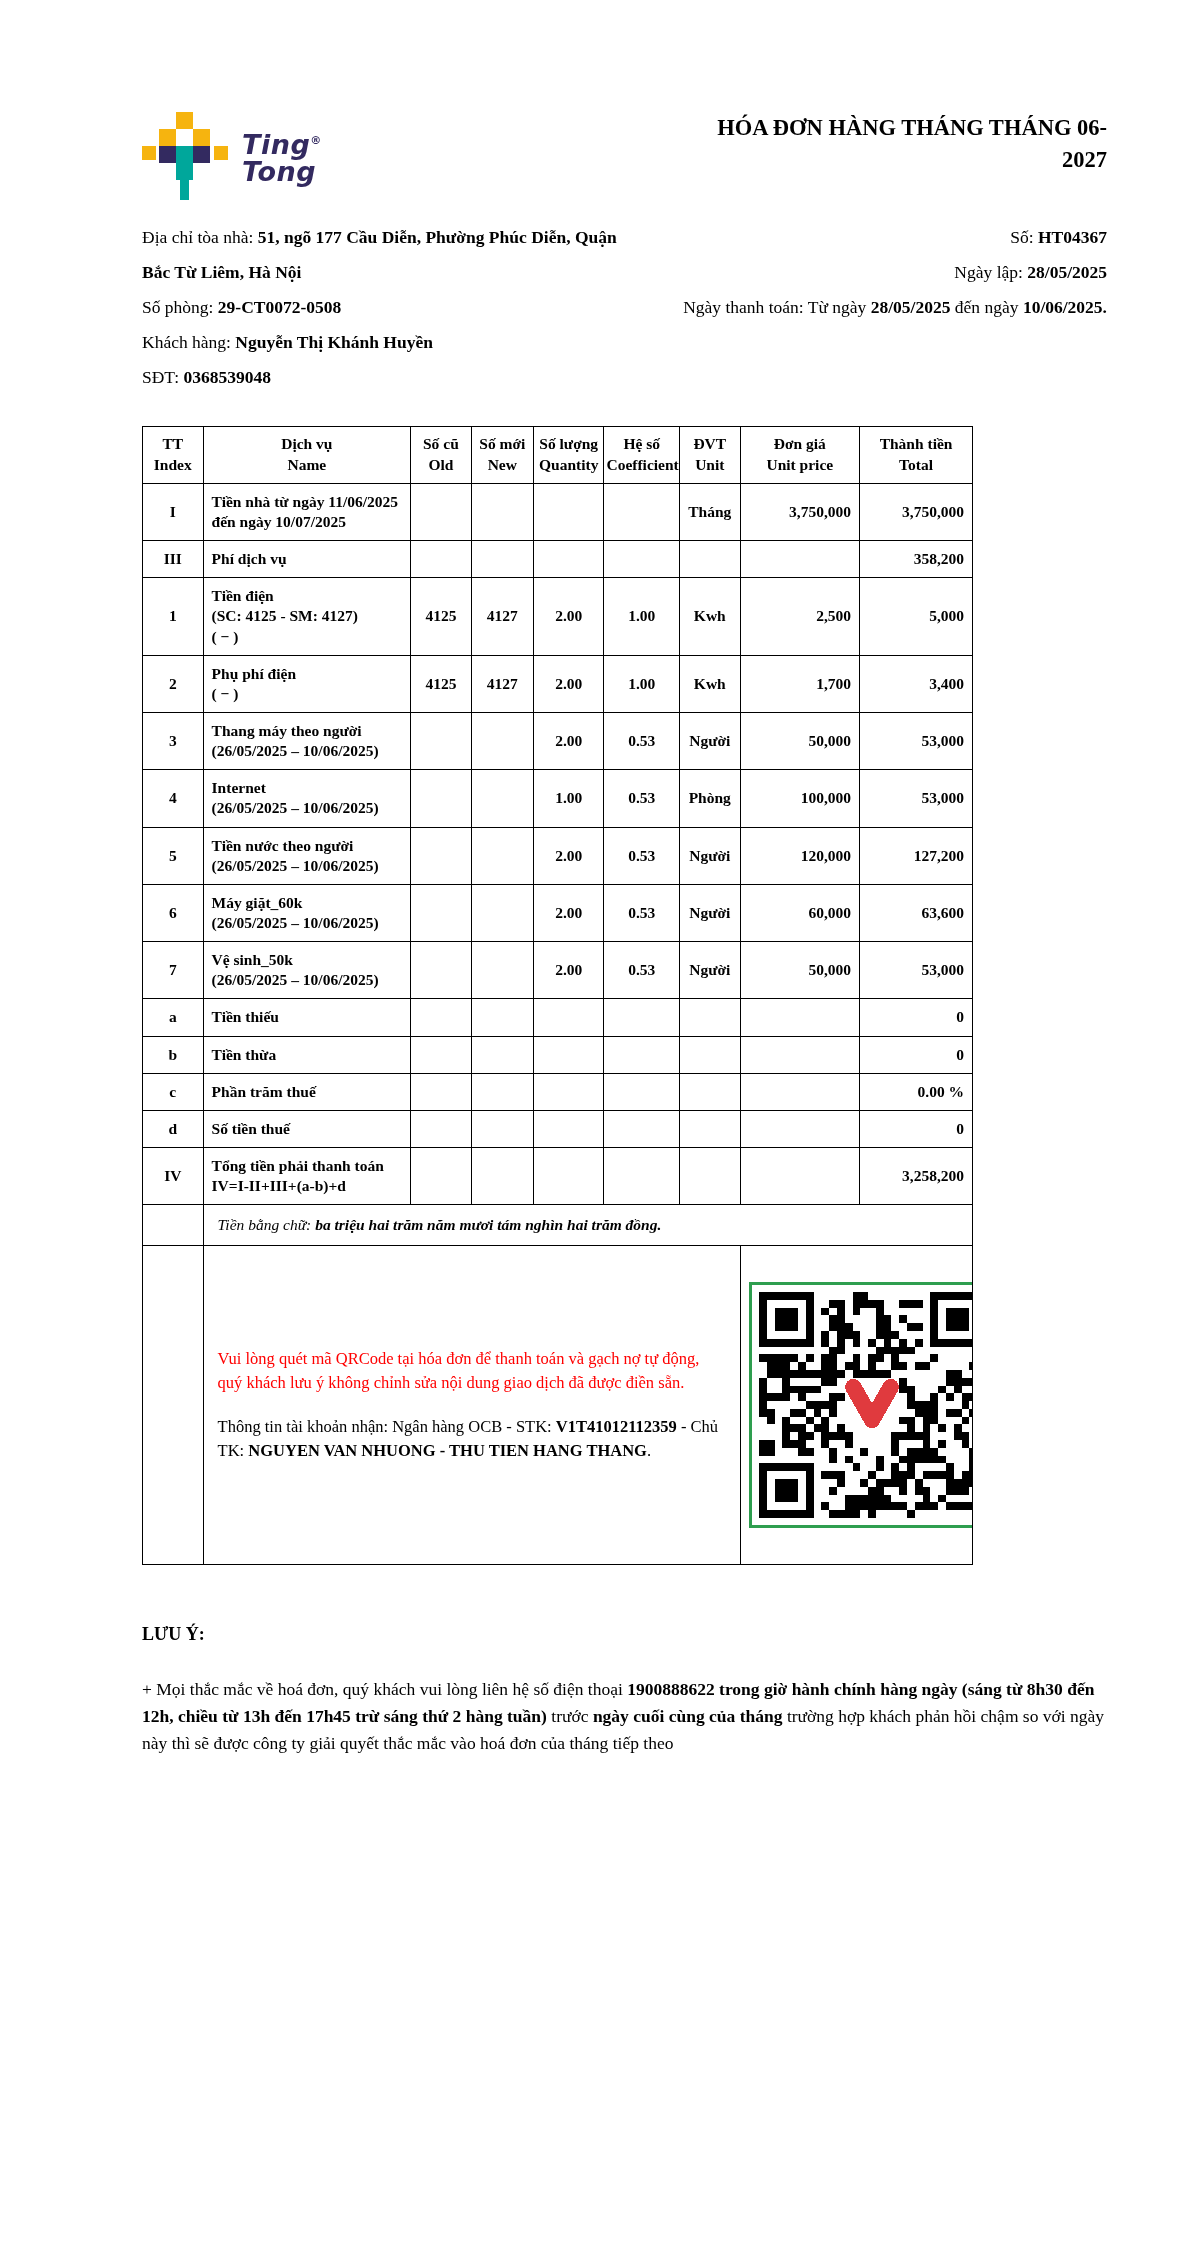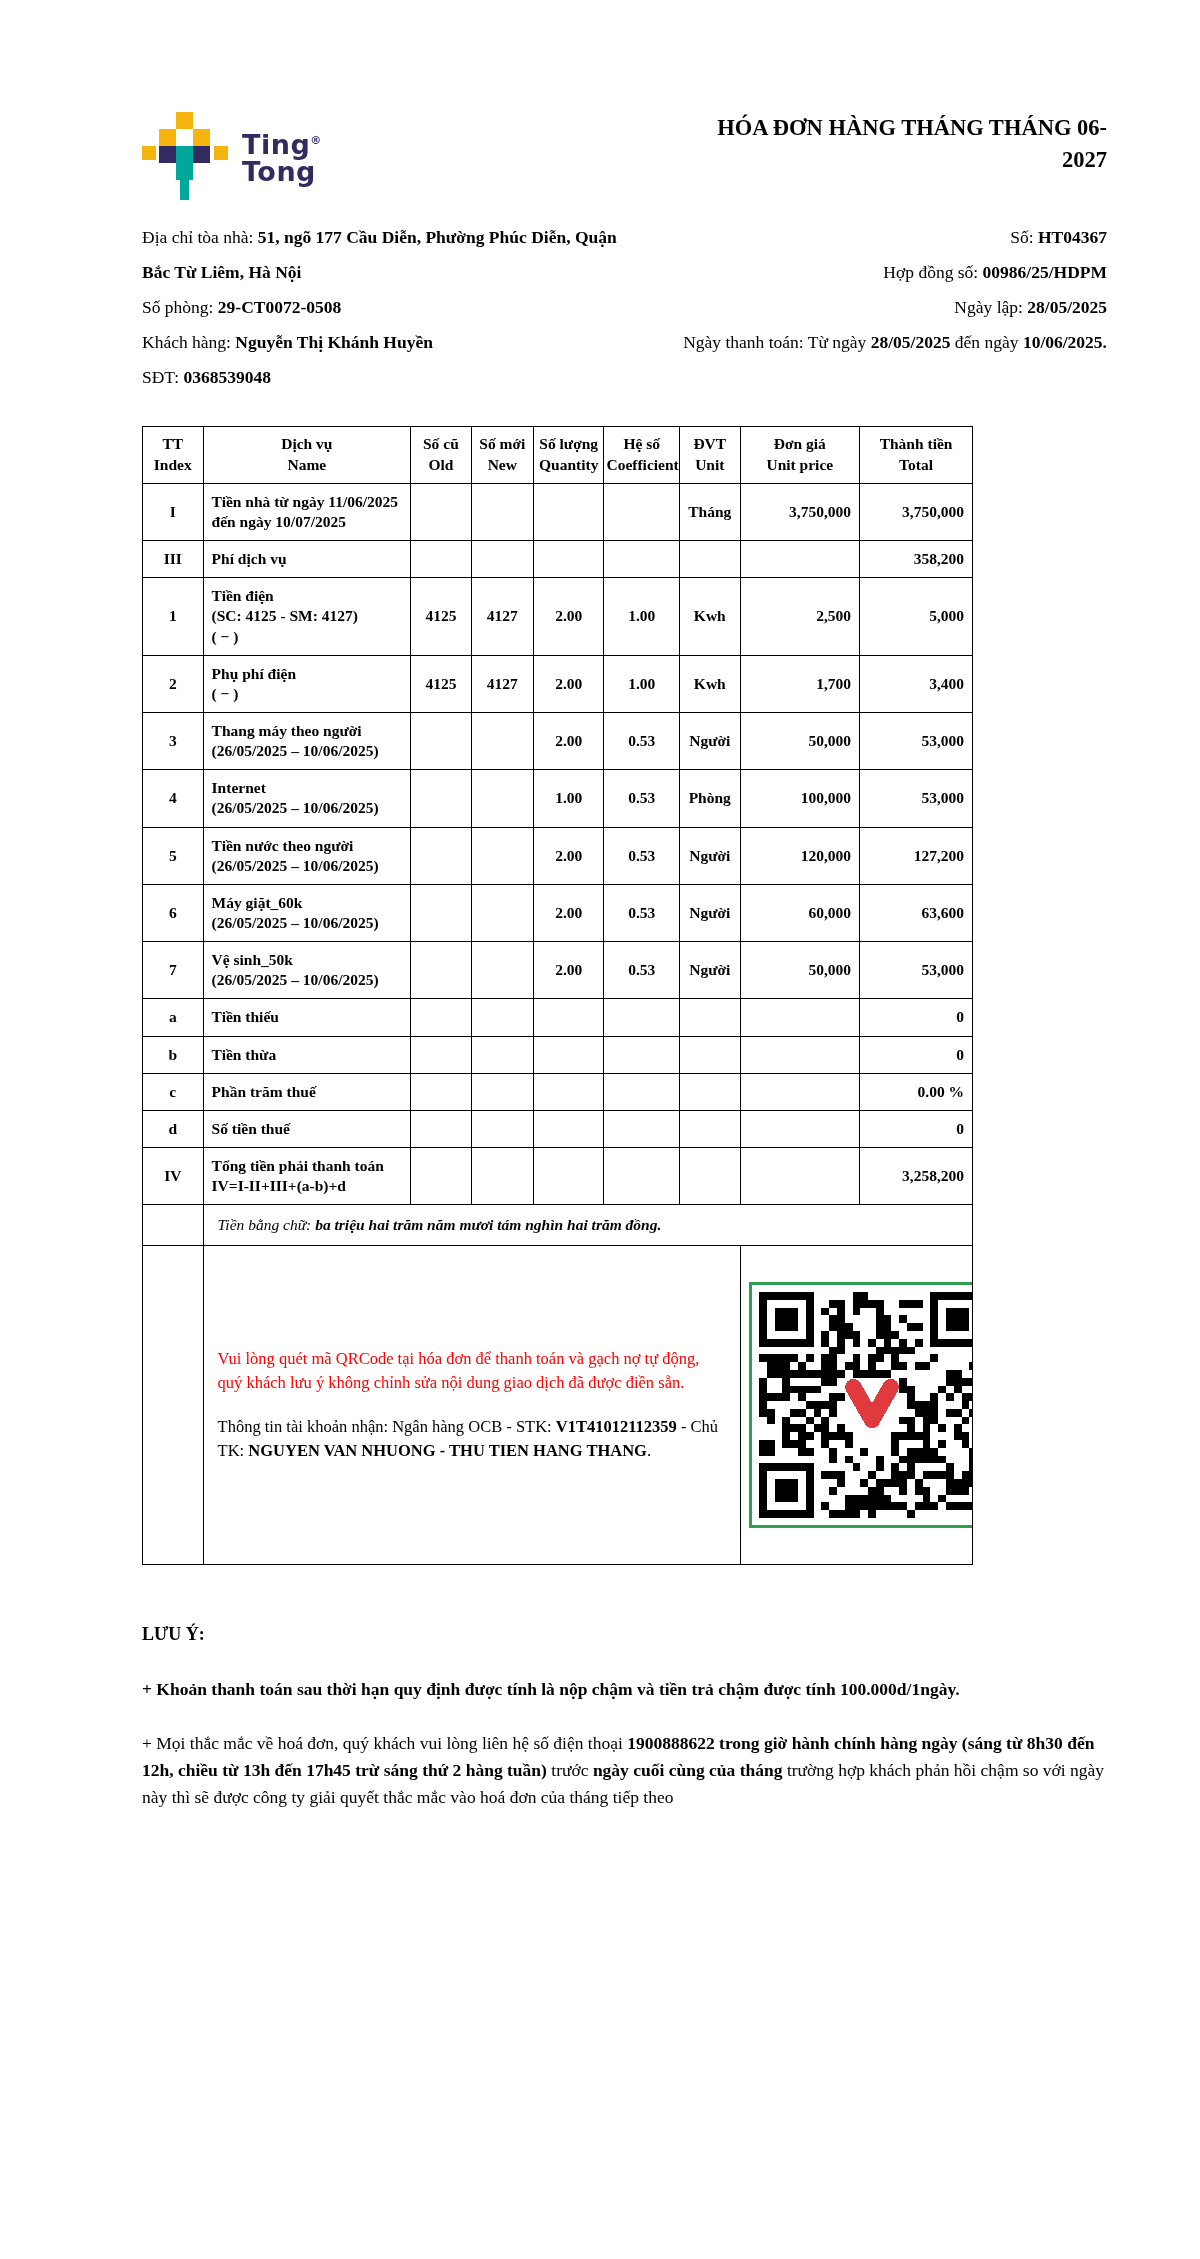--- a/index.html
+++ b/index.html
@@ -3,21 +3,21 @@
 <meta charset="utf-8">
 <style>
   html,body{margin:0;padding:0;background:#ffffff;}
   .page{
     position:relative;width:1200px;height:2259px;margin:0 auto;background:#fff;
     box-sizing:border-box;padding:112px 93px 0 142px;overflow:hidden;
     font-family:"Liberation Serif","DejaVu Serif",serif;color:#000;
   }
   
   .top{display:flex;justify-content:space-between;align-items:flex-start;}
-  .brand{display:flex;align-items:center;gap:14px;}
+  .brand{display:flex;align-items:center;gap:14px;font-style:italic;}
   .mark{position:relative;width:86px;height:92px;}
   .mark i{position:absolute;display:block;}
   .wordmark{font-family:"DejaVu Sans","Liberation Sans",sans-serif;font-weight:bold;
     font-size:27px;line-height:1.0;letter-spacing:0.5px;}
   .wordmark sup{font-size:11px;vertical-align:super;}
   .title{width:500px;text-align:right;font-weight:bold;font-size:22.5px;line-height:1.4;}
   
   .info{display:flex;justify-content:space-between;margin-top:16px;}
   .info p{margin:0;font-size:17.5px;line-height:35px;}
   .info .left{width:505px;}
@@ -84,21 +84,20 @@
 
   <div class="info">
     <div class="left">
       <p><span>Địa chỉ tòa nhà: </span><span class="b">51, ngõ 177 Cầu Diễn, Phường Phúc Diễn, Quận Bắc Từ Liêm, Hà Nội</span></p>
       <p><span>Số phòng: </span><span class="b">29-CT0072-0508</span></p>
       <p><span>Khách hàng: </span><span class="b">Nguyễn Thị Khánh Huyền</span></p>
       <p><span>SĐT: </span><span class="b">0368539048</span></p>
     </div>
     <div class="right">
       <p><span>Số: </span><span class="b">HT04367</span></p>
-      <p><span>Hợp đồng số: </span><span class="b">00986/25/HDPM</span></p>
       <p><span>Ngày lập: </span><span class="b">28/05/2025</span></p>
       <p><span>Ngày thanh toán: Từ ngày </span><span class="b">28/05/2025</span><span> đến ngày </span><span class="b">10/06/2025.</span></p>
     </div>
   </div>
 
   <table class="charges">
     <colgroup>
       <col style="width:7.3%">
         <col style="width:25%">
         <col style="width:7.3%">
@@ -700,17 +699,16 @@
                 <path d="M12.1 12.2 L14.5 16.4 L16.9 12.2" fill="none" stroke="#E03A3E" stroke-width="2.1" stroke-linecap="round" stroke-linejoin="round"></path>
               </svg>
           </span>
         </td>
       </tr>
     </tbody>
   </table>
 
   <div class="notes">
     <p class="h">LƯU Ý:</p>
-    <p class="p1">+ Khoản thanh toán sau thời hạn quy định được tính là nộp chậm và tiền trả chậm được tính 100.000d/1ngày.</p>
     <p class="p2"><span>+ Mọi thắc mắc về hoá đơn, quý khách vui lòng liên hệ số điện thoại </span><span class="b">1900888622 trong giờ hành chính hàng ngày (sáng từ 8h30 đến 12h, chiều từ 13h đến 17h45 trừ sáng thứ 2 hàng tuần)</span><span> trước </span><span class="b">ngày cuối cùng của tháng</span><span> trường hợp khách phản hồi chậm so với ngày này thì sẽ được công ty giải quyết thắc mắc vào hoá đơn của tháng tiếp theo</span></p>
   </div>
 
 </div>
 
 </body></html>

